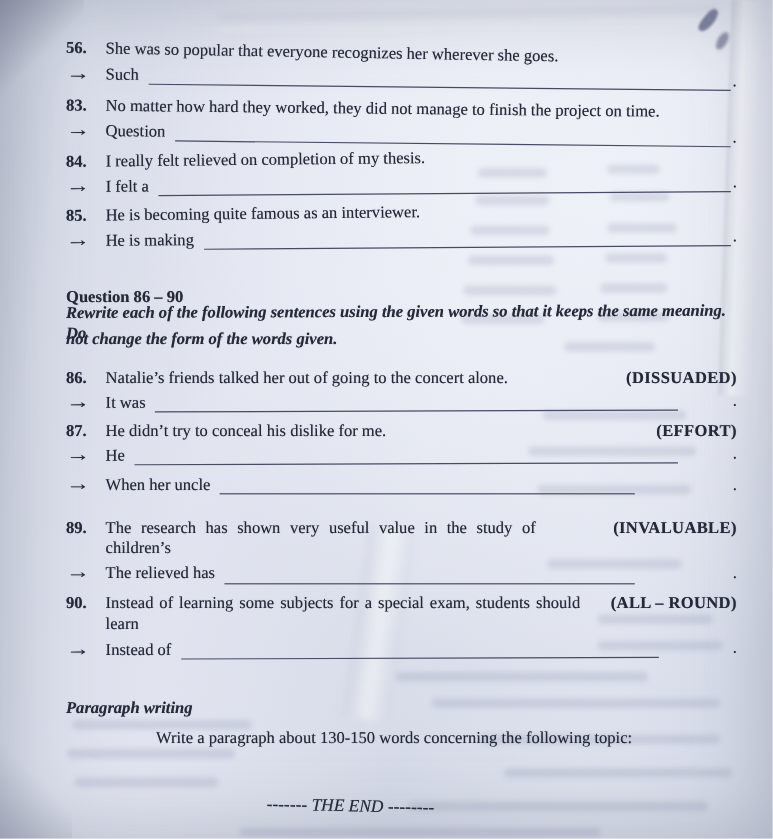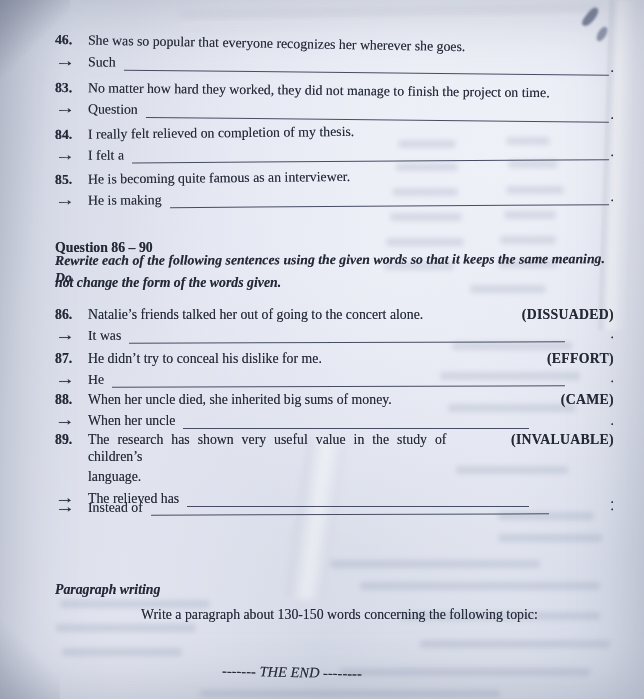--- a/index.html
+++ b/index.html
@@ -95,21 +95,21 @@
   <div class="crease-top"></div>
   <div class="corner-shadow"></div>
   <div class="corner-shadow-bl"></div>
   <div class="pen-tip"></div>
   <div class="pen-tip2"></div>
 
   <div class="content">
 
     <div class="blk" style="top:31px;">
       <div class="row r-p1">
-        <span class="num">46.</span>
+        <span class="num">56.</span>
         <span class="sent">She was so popular that everyone recognizes her wherever she goes.</span>
       </div>
       <div class="row r-p06" style="margin-top:5px;">
         <span class="arrow">→</span>
         <span class="stem">Such</span>
         <span class="ansline"></span>
         <span class="dot">.</span>
       </div>
     </div>
 
@@ -178,57 +178,56 @@
       </div>
       <div class="row r-m02" style="margin-top:4px;">
         <span class="arrow">→</span>
         <span class="stem">He</span>
         <span class="ansline" style="margin-right:44px;"></span>
         <span class="dot">.</span>
       </div>
     </div>
 
     <div class="blk" style="top:391px;">
-      <div class="row">
-        <span class="num">88.</span>
-        <span class="sent">When her uncle died, she inherited big sums of money.</span>
-        <span class="hint">(CAME)</span>
-      </div>
       <div class="row" style="margin-top:4px;">
         <span class="arrow">→</span>
         <span class="stem">When her uncle</span>
         <span class="ansline" style="margin-right:80px;"></span>
         <span class="dot">.</span>
       </div>
     </div>
 
     <div class="blk" style="top:431px;">
       <div class="row">
         <span class="num">89.</span>
         <span class="sent ws89">The research has shown very useful value in the study of children’s</span>
         <span class="hint">(INVALUABLE)</span>
       </div>
-      <div class="cont" style="margin-top:3px;">language.</div>
       <div class="row" style="margin-top:4px;">
         <span class="arrow">→</span>
         <span class="stem">The relieved has</span>
         <span class="ansline" style="margin-right:80px;"></span>
         <span class="dot">.</span>
       </div>
     </div>
 
     <div class="blk" style="top:494px;">
+      <div class="row">
+        <span class="num">90.</span>
+        <span class="sent ws90">Instead of learning some subjects for a special exam, students should learn</span>
+        <span class="hint">(ALL – ROUND)</span>
+      </div>
       <div class="row r-m02" style="margin-top:5px;">
         <span class="arrow">→</span>
         <span class="stem">Instead of</span>
         <span class="ansline" style="margin-right:60px;"></span>
         <span class="dot">.</span>
       </div>
     </div>
 
     <div class="blk bi" style="top:581px;">Paragraph writing</div>
-    <div class="blk" style="top:606px;left:141px;">Write a paragraph about 130-150 words concerning the following topic:</div>
+    <div class="blk" style="top:606px;left:130px;">Write a paragraph about 130-150 words concerning the following topic:</div>
 
     <div class="blk center" style="top:663px;left:0;right:60px;font-style:italic;font-size:14.5px;transform:rotate(1.2deg);">------- THE END --------</div>
   </div>
 
   <div class="vignette"></div>
 </div>
 
 </body></html>

